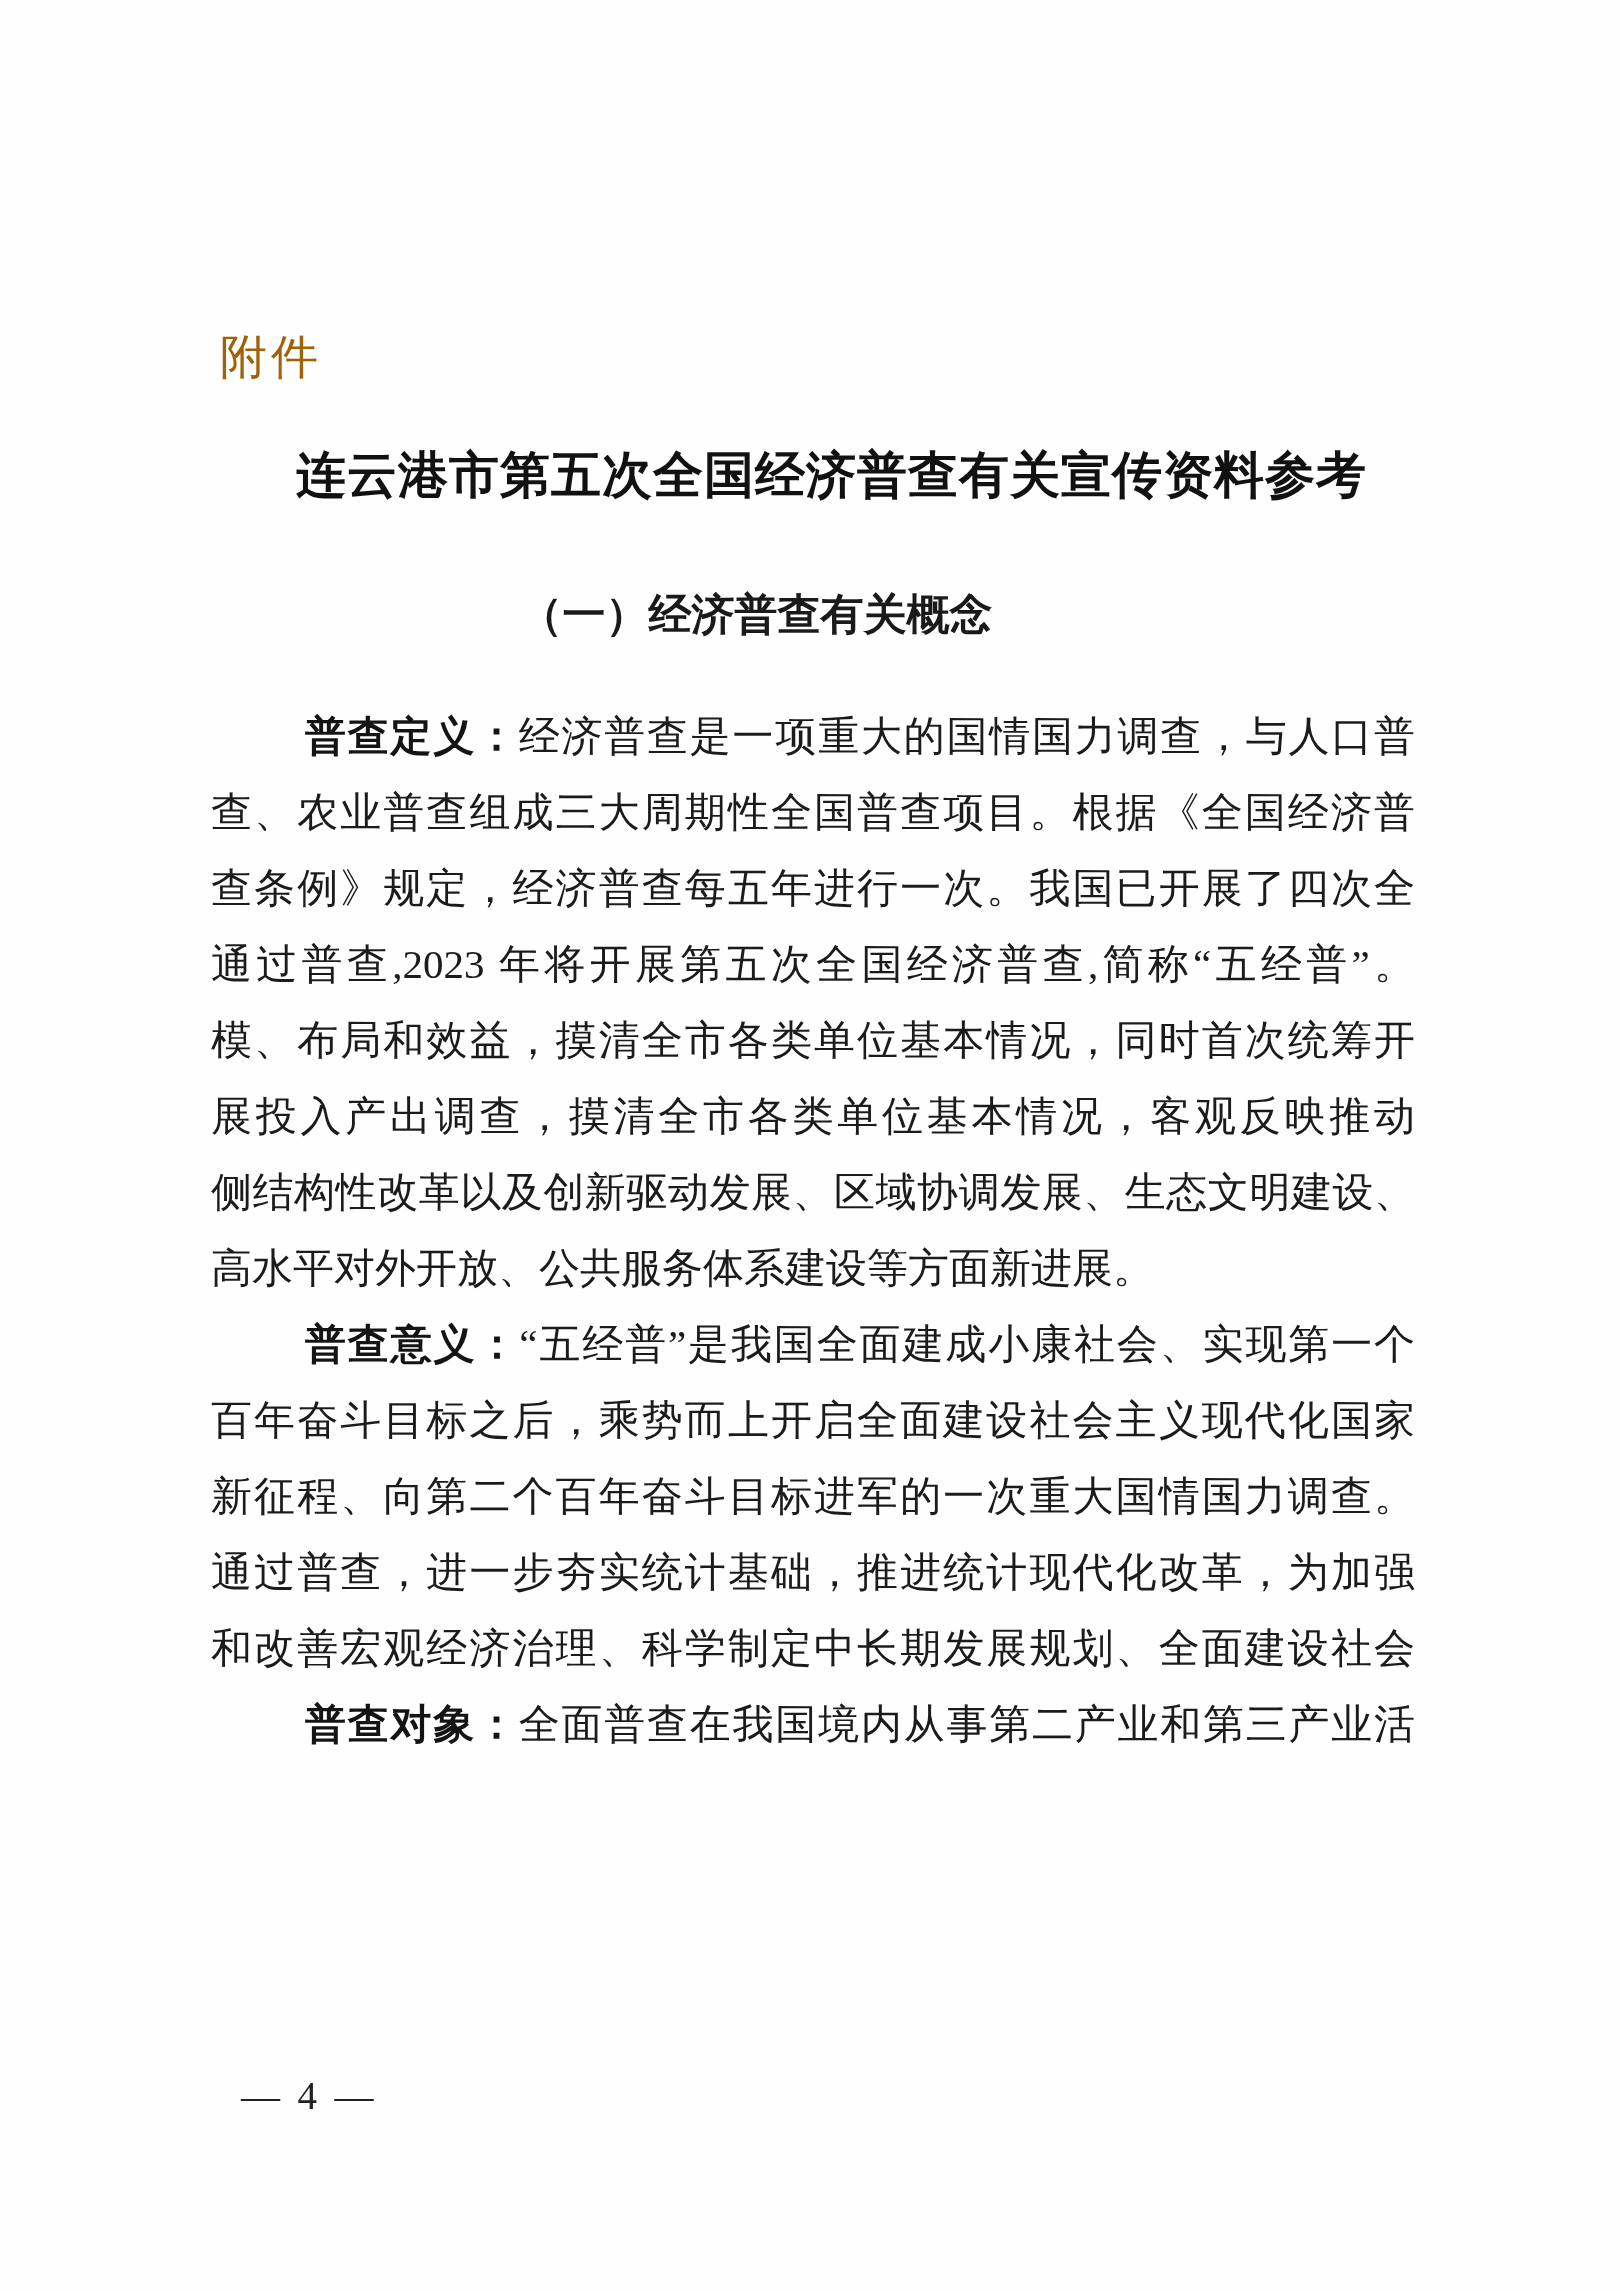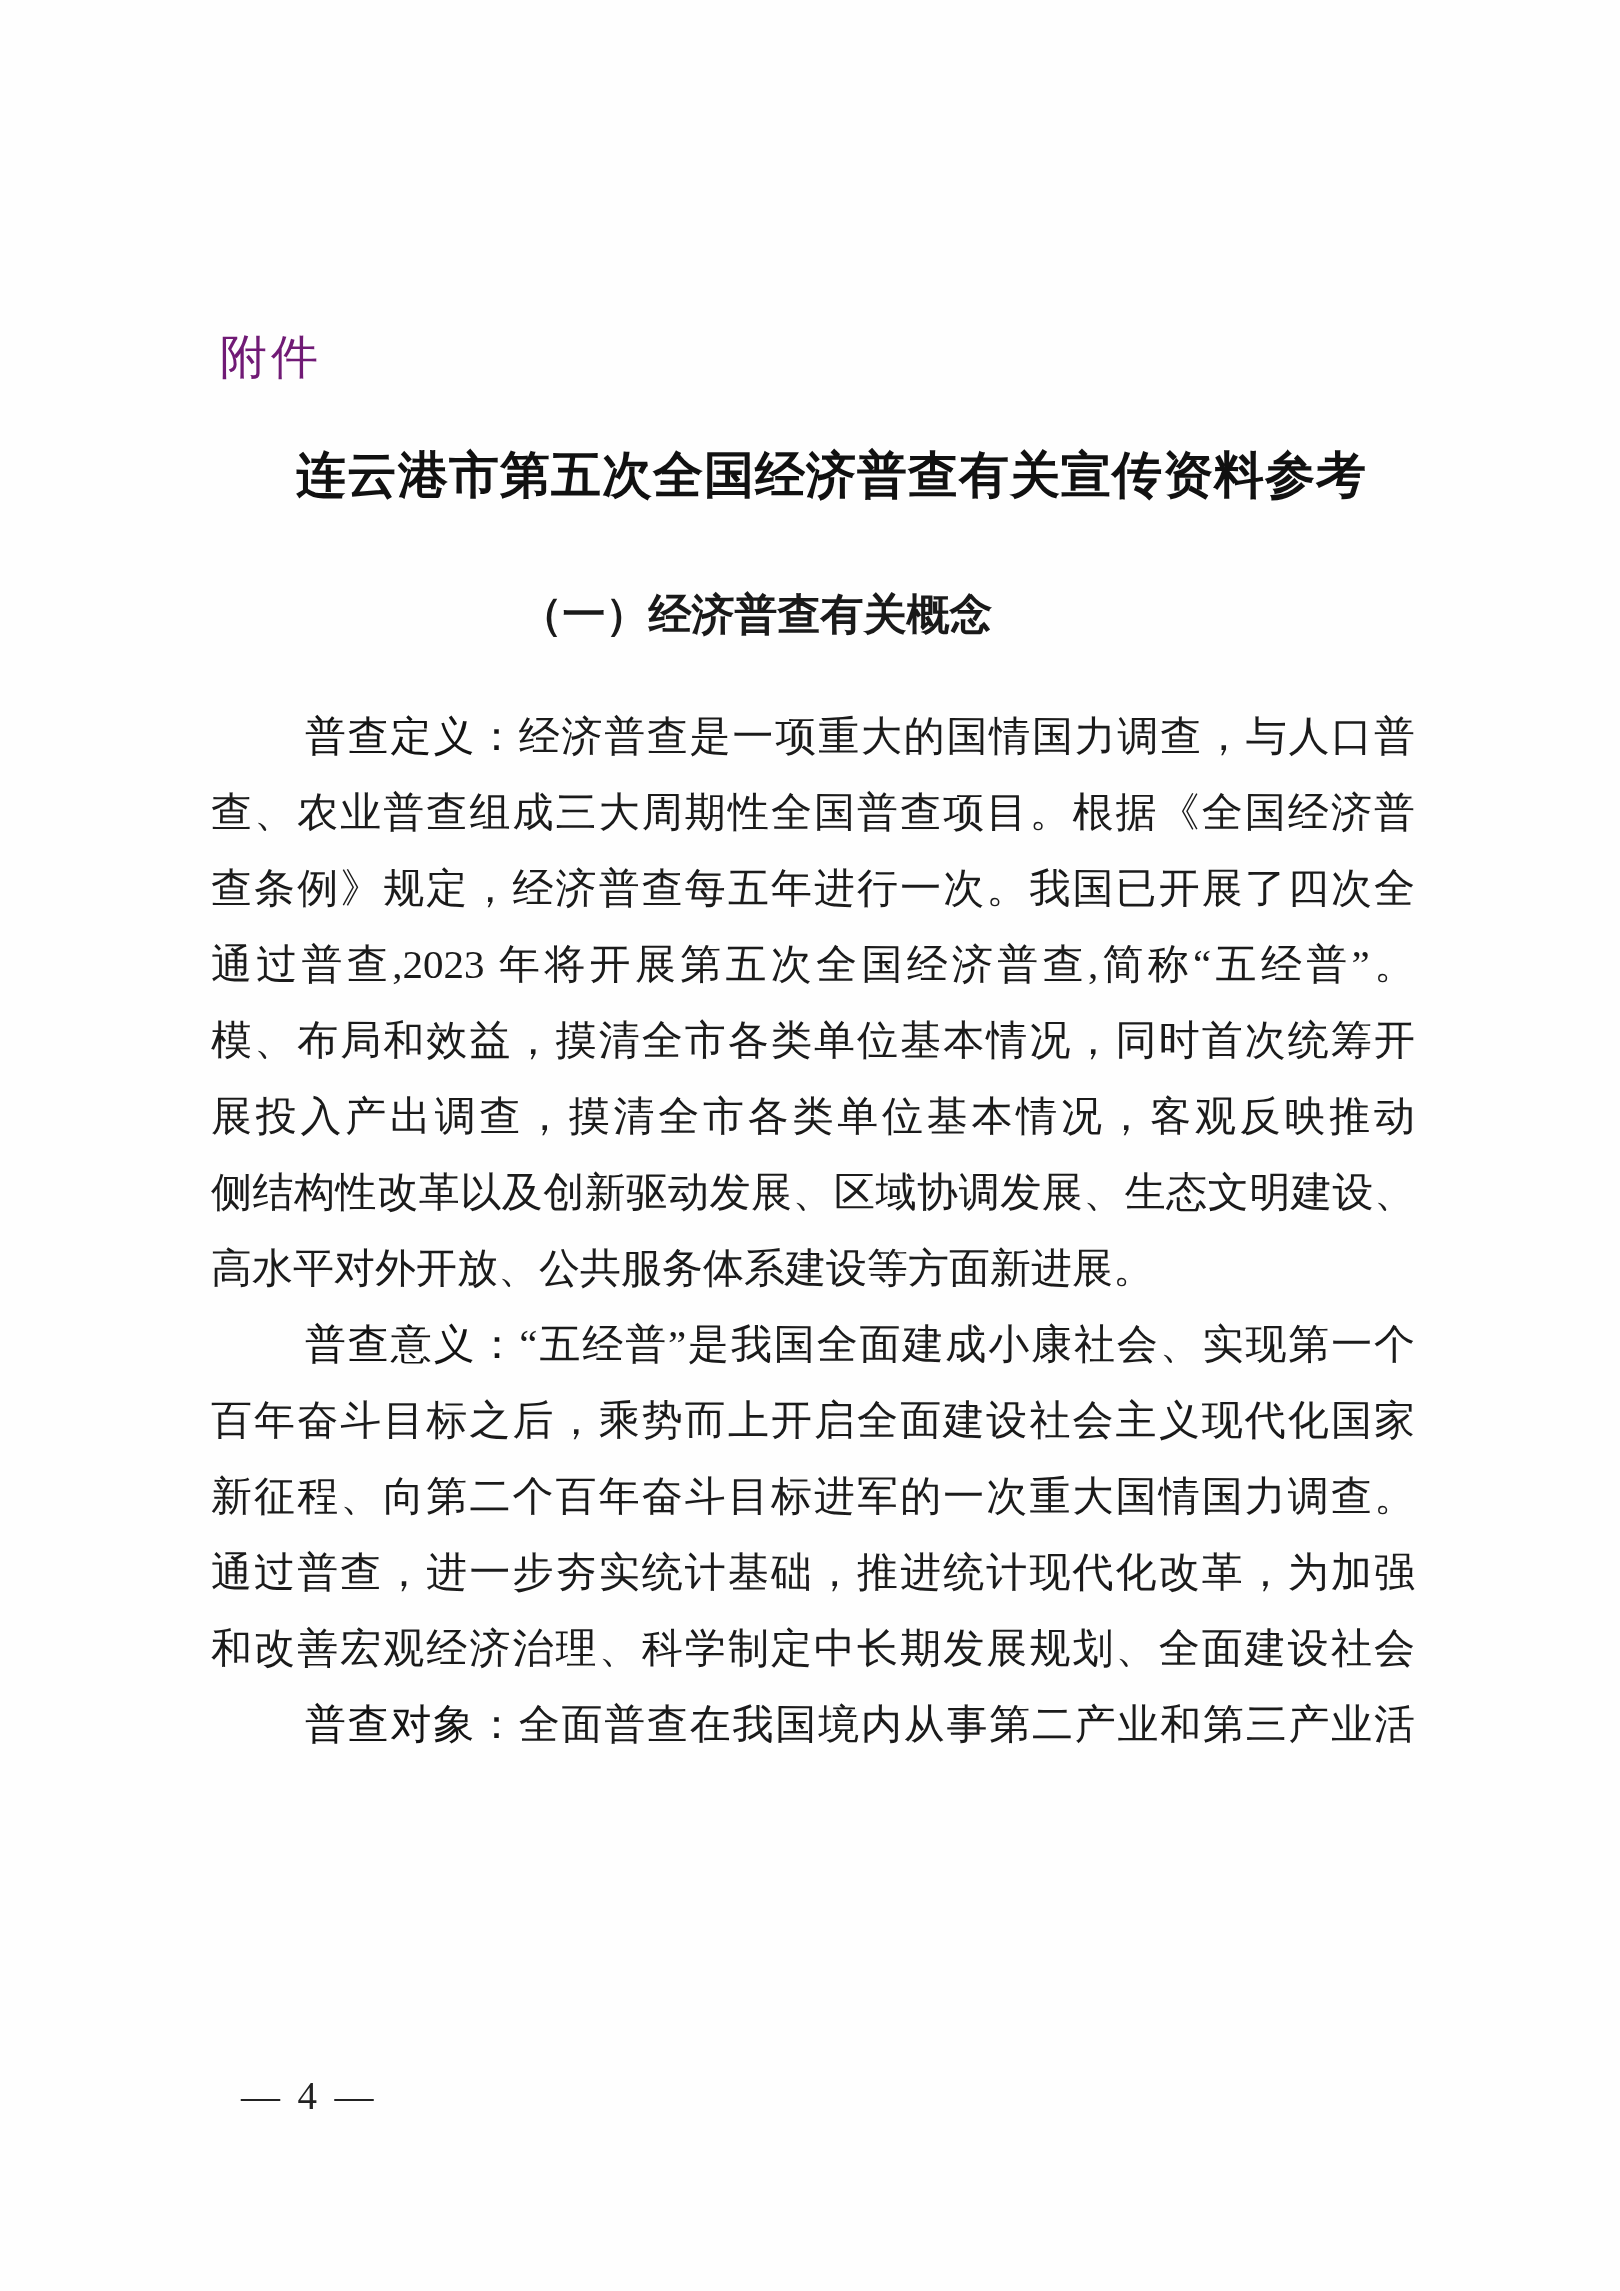--- a/index.html
+++ b/index.html
@@ -17,21 +17,21 @@
     color: #1c1c1c;
   }
   .attach {
     position: absolute;
     left: 220px;
     top: 327px;
     font-family: "Liberation Sans", "DejaVu Sans", sans-serif;
     font-size: 47px;
     line-height: 59px;
     letter-spacing: 3.9px;
-    color: #701a75;
+    color: #a16207;
   }
   .title {
     position: absolute;
     left: 0;
     top: 443px;
     width: 100%;
     margin: 0;
     text-align: center;
     transform: translateX(21.6px);
     font-family: "Liberation Serif", "DejaVu Serif", serif;
@@ -72,21 +72,21 @@
     white-space: nowrap;
   }
   .line.last {
     text-align-last: left;
   }
   .line.first {
     text-indent: 94px;
   }
   .lead {
     font-family: "Liberation Sans", "DejaVu Sans", sans-serif;
-    font-weight: 400;
+    font-weight: 700;
     color: #141414;
   }
   .pagenum {
     position: absolute;
     left: 241px;
     top: 2072px;
     font-size: 39px;
     line-height: 47px;
     letter-spacing: 3.9px;
     color: #222;

